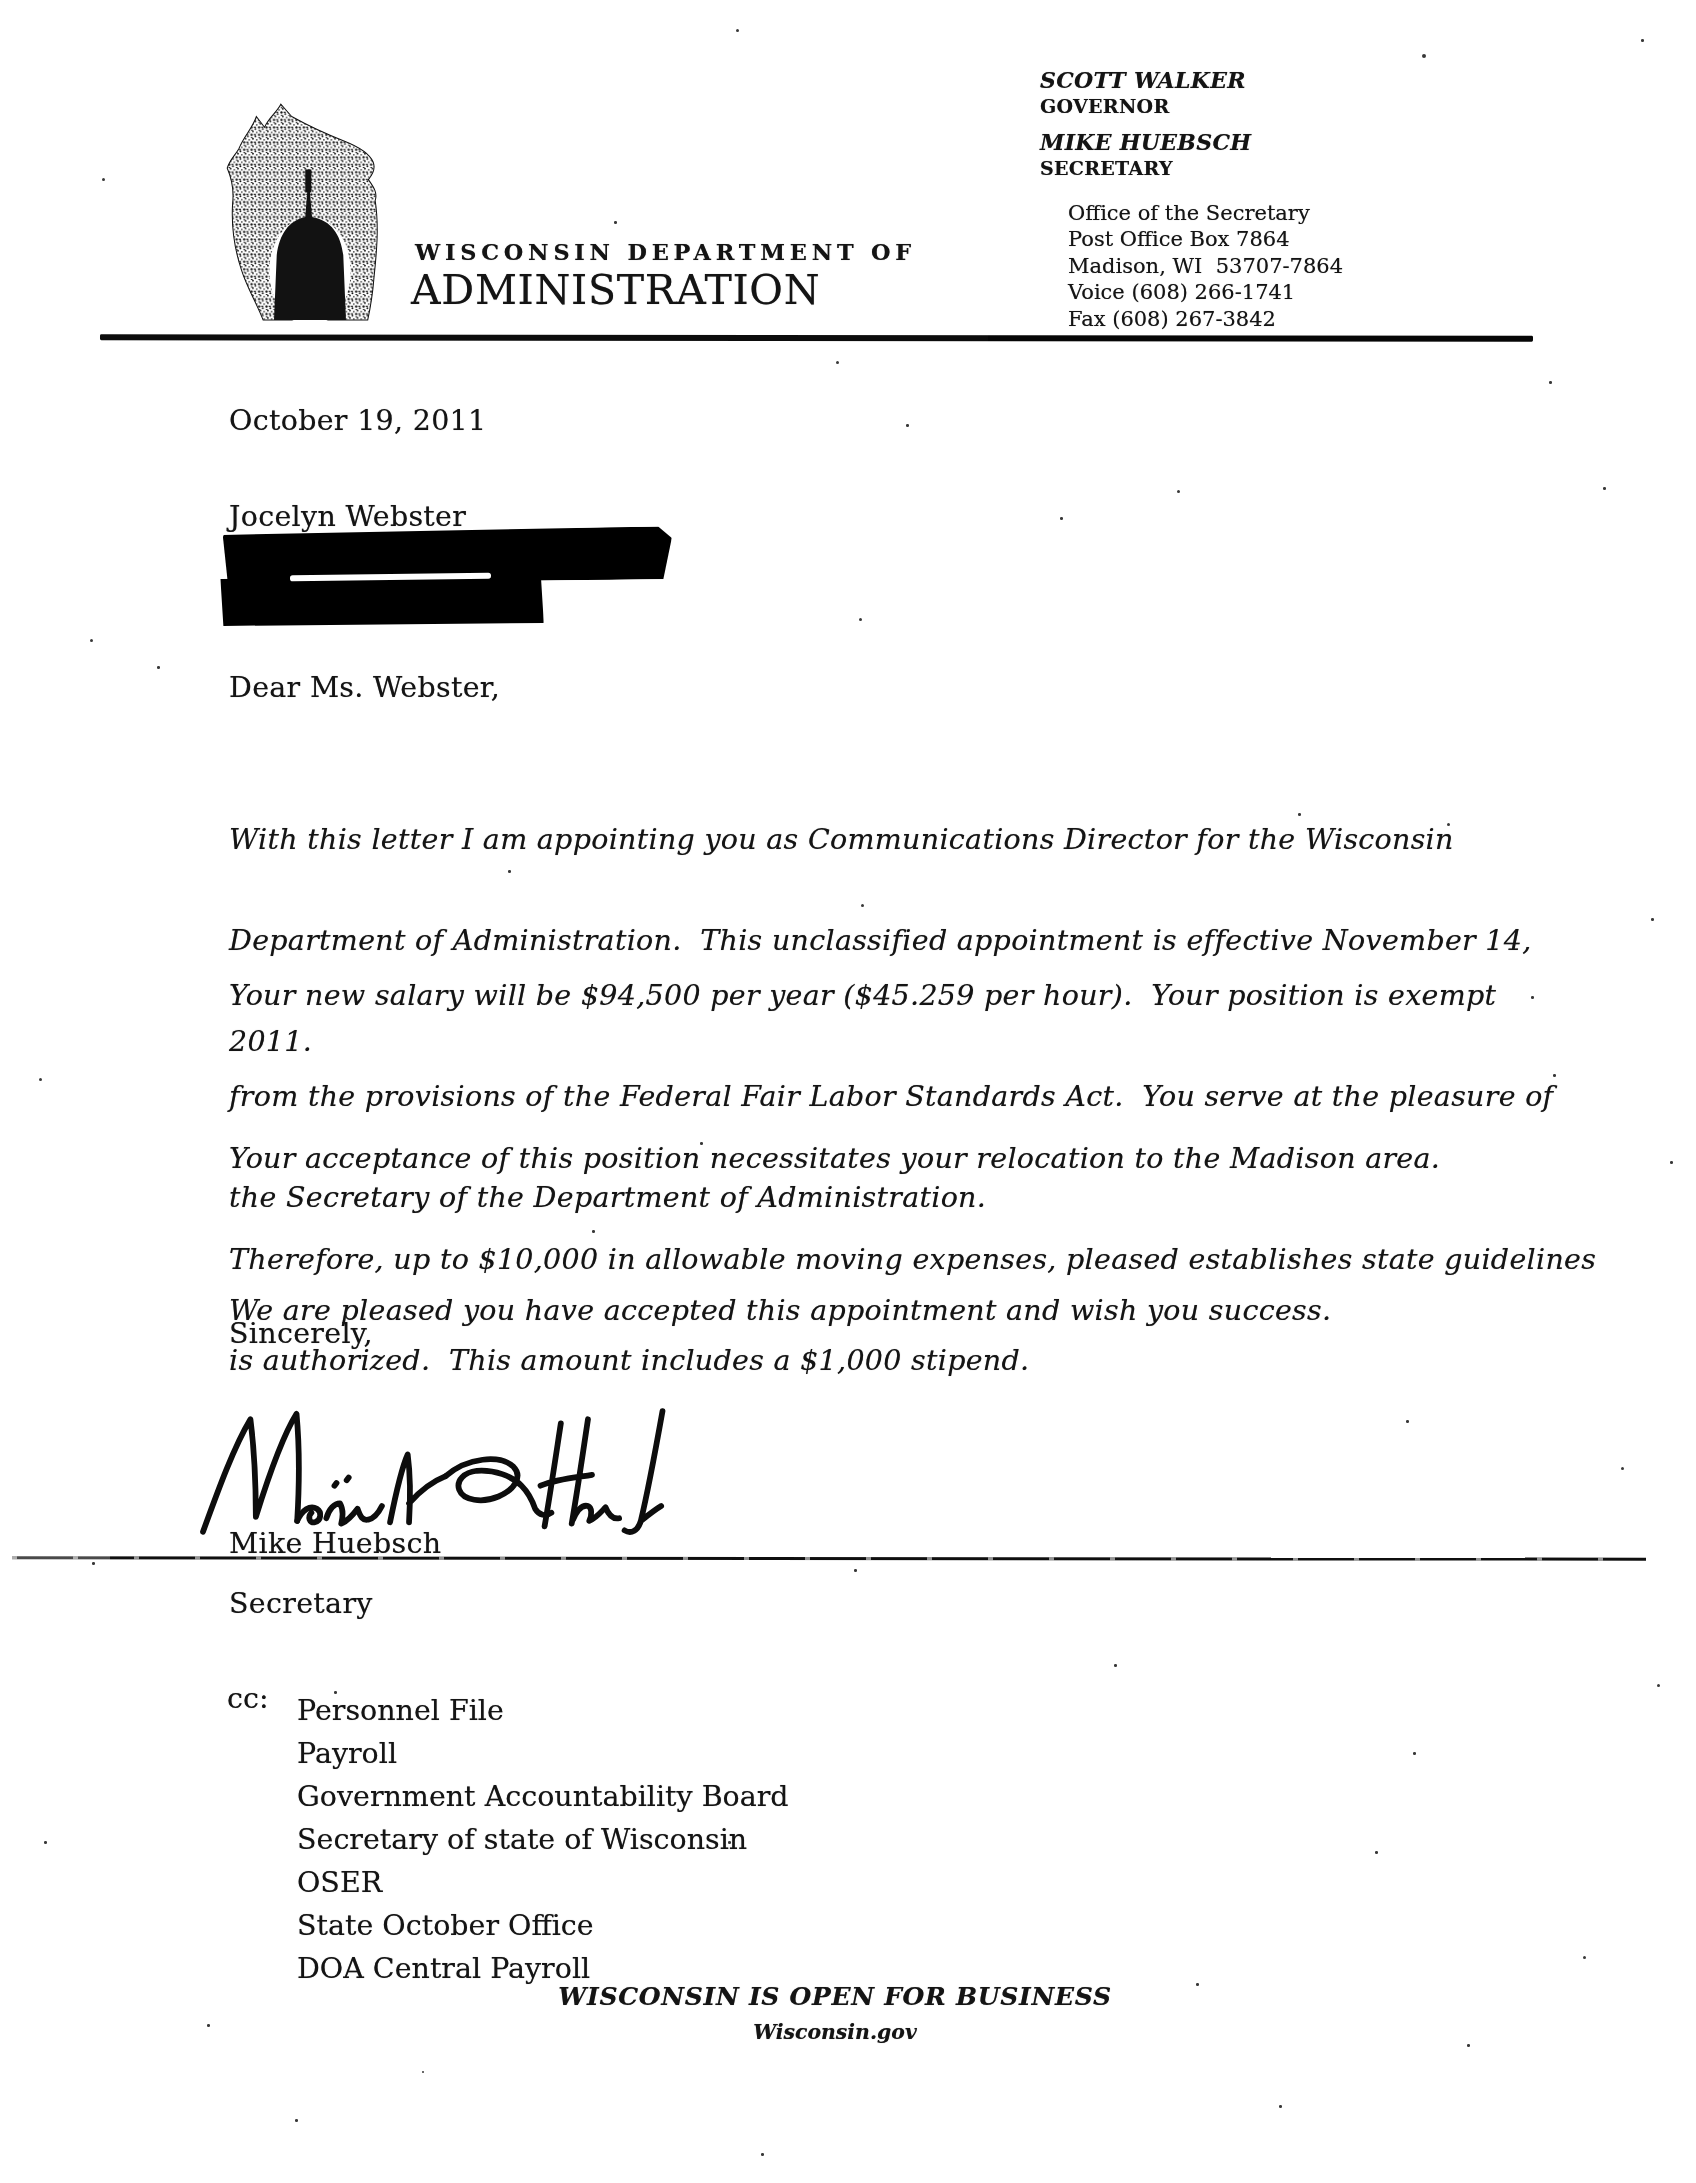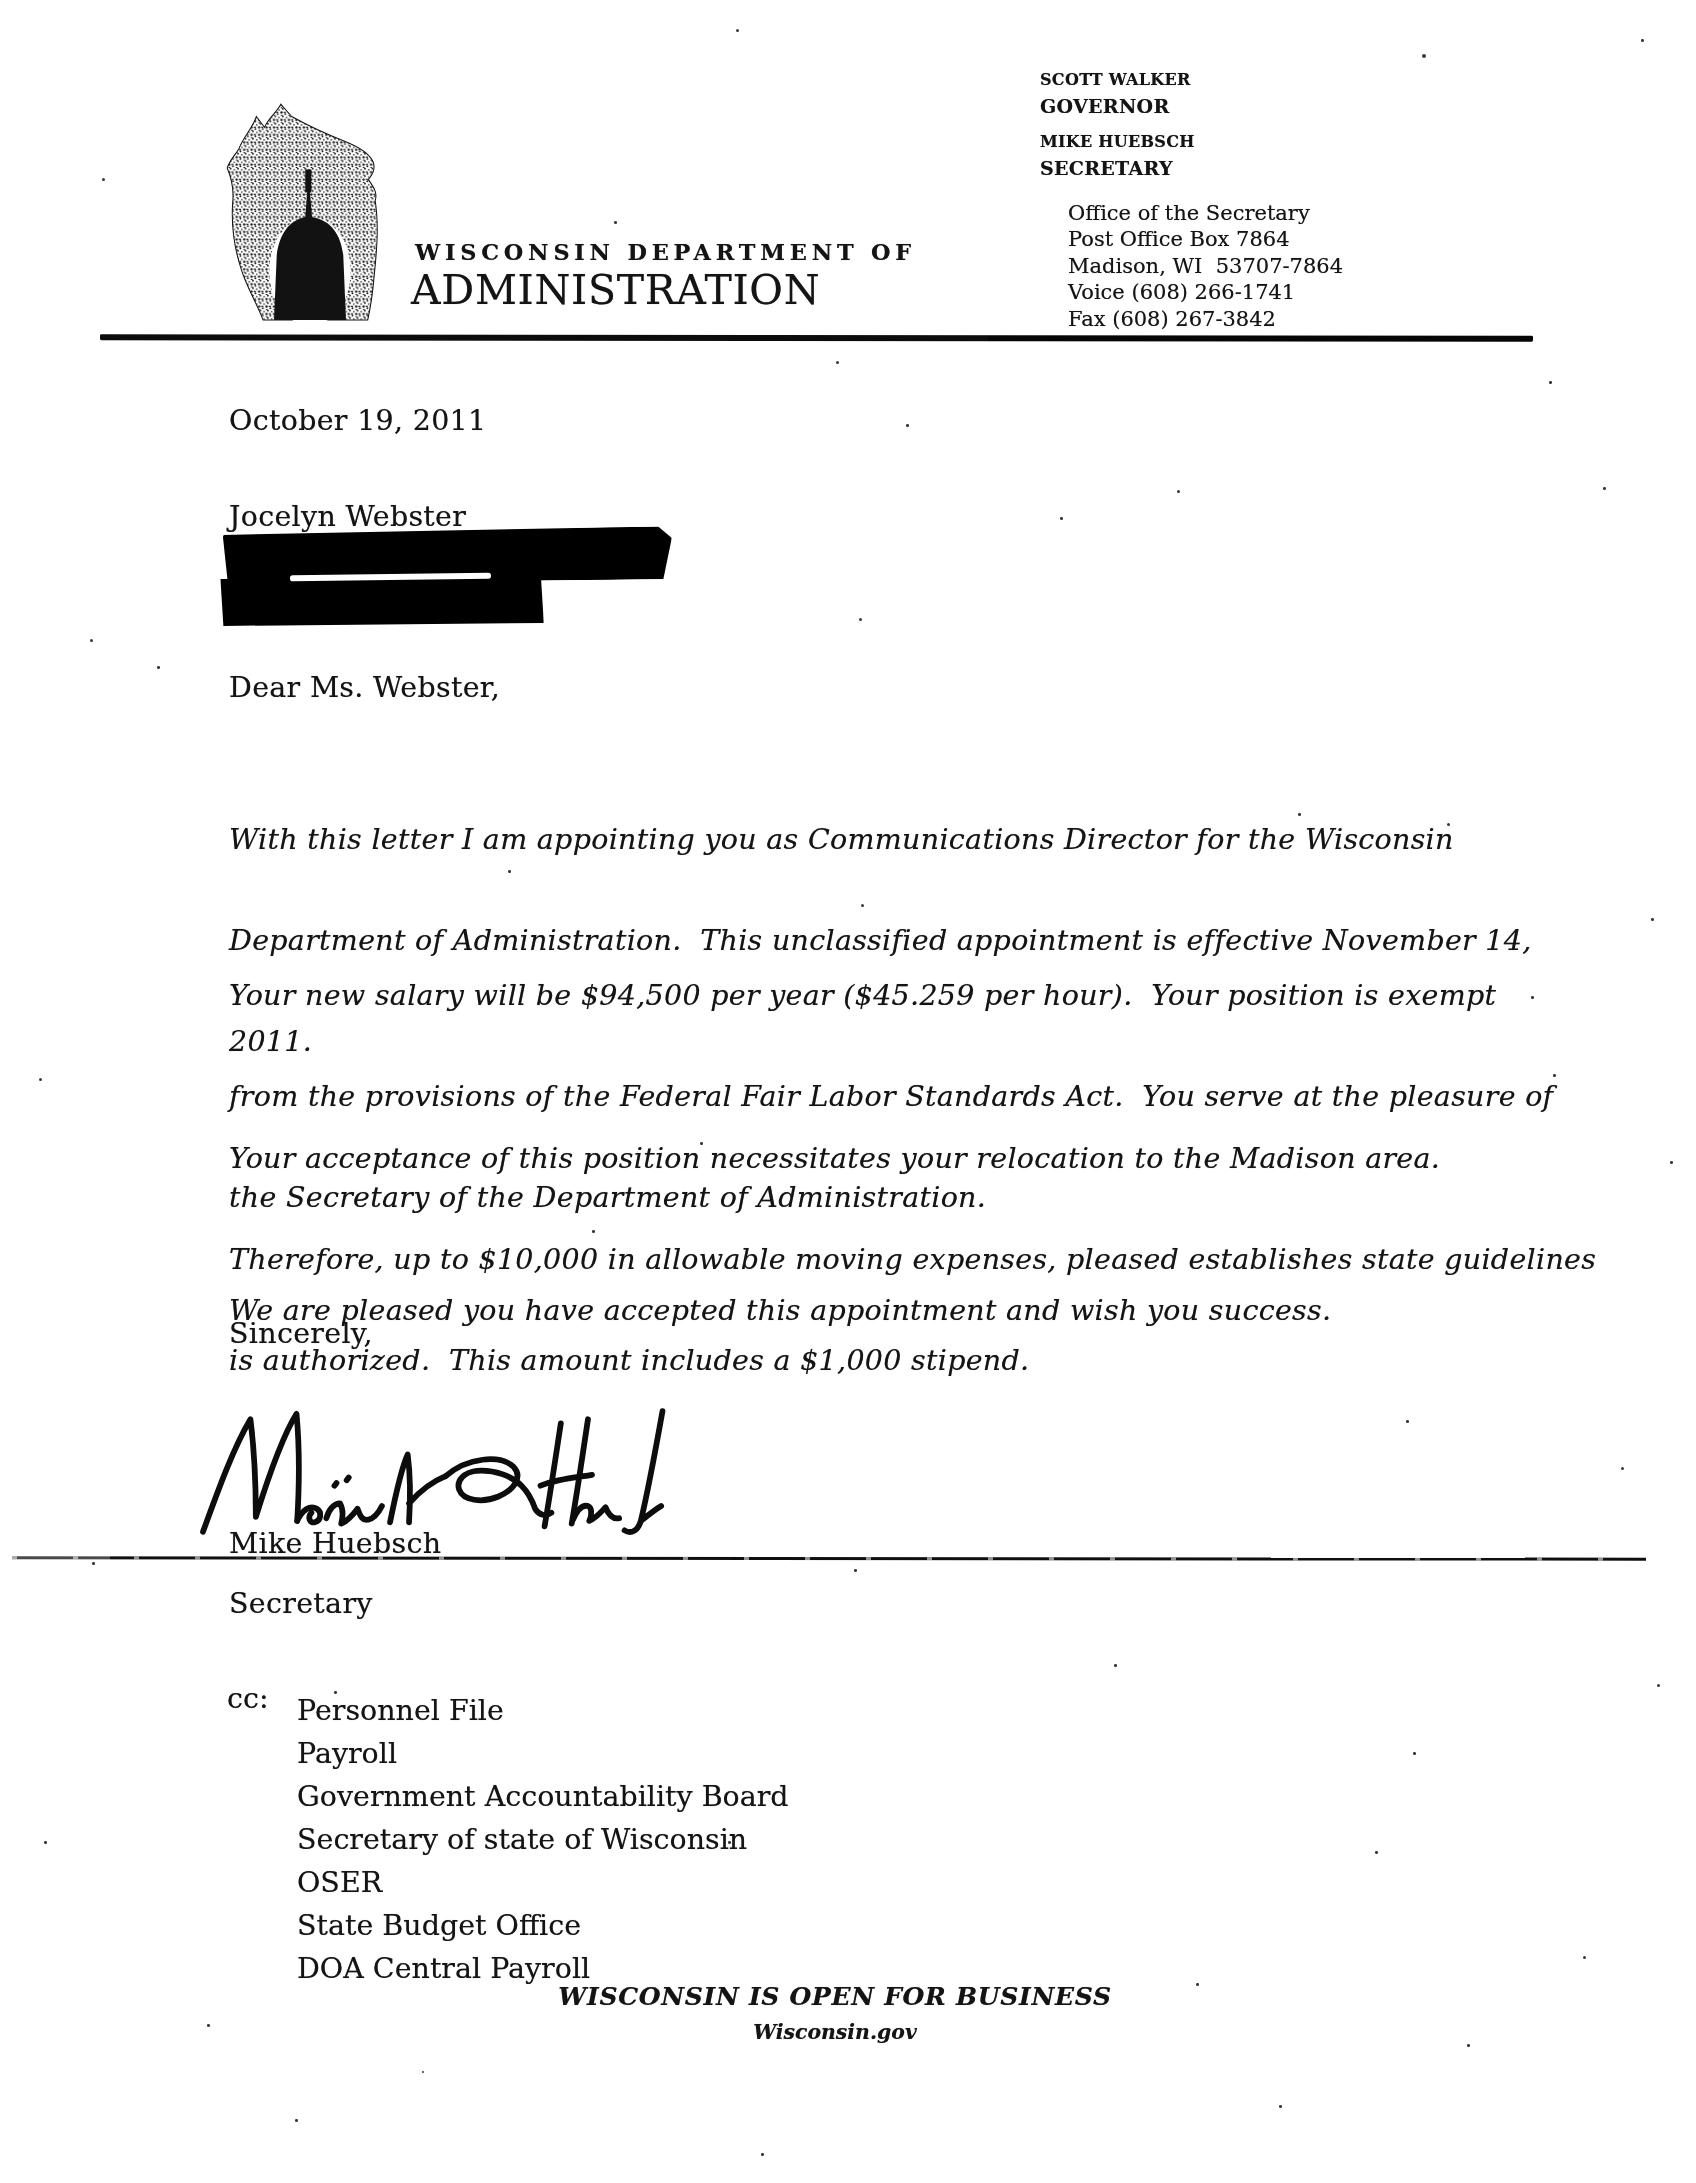--- a/index.html
+++ b/index.html
@@ -12,21 +12,21 @@
   .logo{position:absolute; left:198px; top:96px; width:224px; height:231px;}
   .org1{
     position:absolute; left:415px; top:239px; font-size:22.4px; font-weight:bold;
     letter-spacing:4.8px; white-space:pre;
   }
   .org2{
     position:absolute; left:411px; top:266px; font-size:41px; font-weight:500;
     letter-spacing:0.7px; white-space:pre;
   }
   .officials{position:absolute; left:1040px; top:67px; font-size:20.4px; line-height:26px;}
-  .off-name{font-weight:bold; letter-spacing:0.3px; font-size:16px;}
+  .off-name{font-weight:bold; letter-spacing:0.3px; font-size:22px;font-style:italic;}
   .off-title{font-weight:bold; letter-spacing:0.3px; font-size:19px; margin-bottom:9.5px;}
   .off-addr{font-size:21px; font-weight:normal; white-space:pre; line-height:26.5px;margin-left:28px;}
   .addr-gap{height:9.5px;}
   .rule{
     position:absolute; left:100px; top:335px; width:1433px; height:6.1px;
     background:linear-gradient(90deg,#0c0c0c 0 62%, #060606 62% 100%);
     transform:rotate(.06deg); border-radius:1.4px;
   }
   
   .abs{position:absolute; white-space:pre;}
@@ -160,21 +160,21 @@
   <div class="scanline"></div>
   <div class="abs body-text" style="left:229px; top:1587px;">Secretary</div>
 
   <div class="cc-row" style="left:227px; top:1682px;">cc:</div>
   <ul class="cc-list cc-row" style="left:285px; top:1682px;">
     <li>Personnel File</li>
     <li>Payroll</li>
     <li>Government Accountability Board</li>
     <li>Secretary of state of Wisconsin</li>
     <li>OSER</li>
-    <li>State Budget Office</li>
+    <li>State October Office</li>
     <li>DOA Central Payroll</li>
   </ul>
 
   <div class="footer-slogan">WISCONSIN IS OPEN FOR BUSINESS</div>
   <div class="footer-site">Wisconsin.gov</div>
 
 <span class="noise" style="left: 736px; top: 28.5px; width: 3.4px; height: 3.4px; opacity: 0.85;"></span>
     <span class="noise" style="left: 1422px; top: 54px; width: 4.1px; height: 4.1px; opacity: 0.85;"></span>
     <span class="noise" style="left: 1641px; top: 39px; width: 2.7px; height: 2.7px; opacity: 0.85;"></span>
     <span class="noise" style="left: 102px; top: 178px; width: 3.4px; height: 3.4px; opacity: 0.85;"></span>

